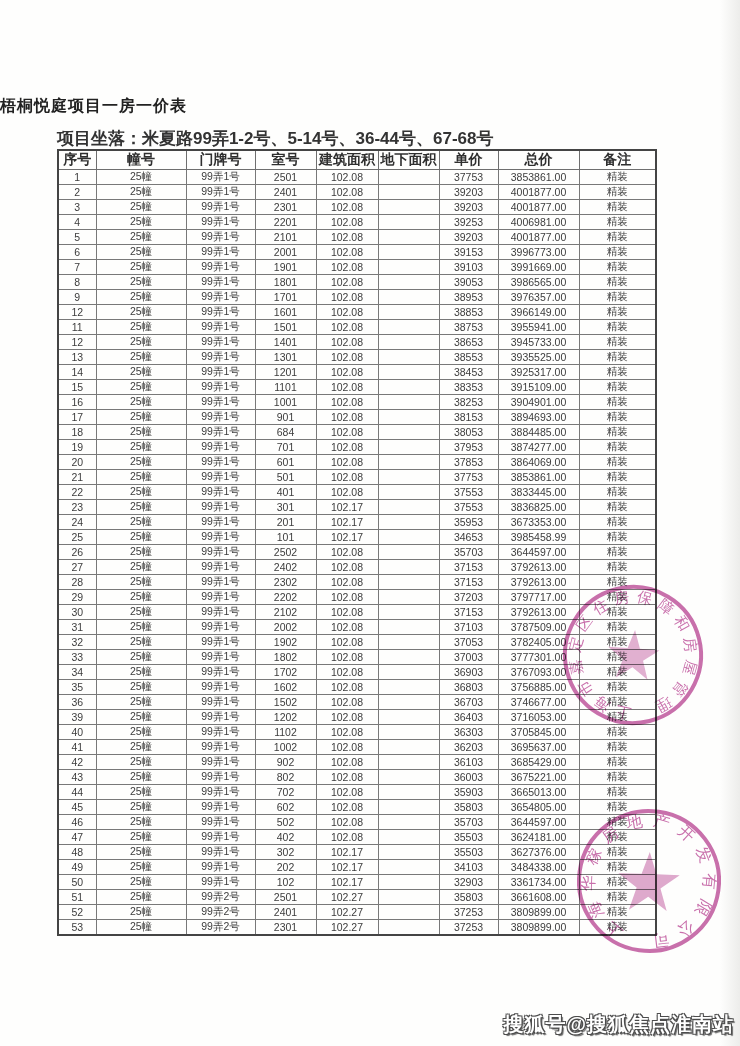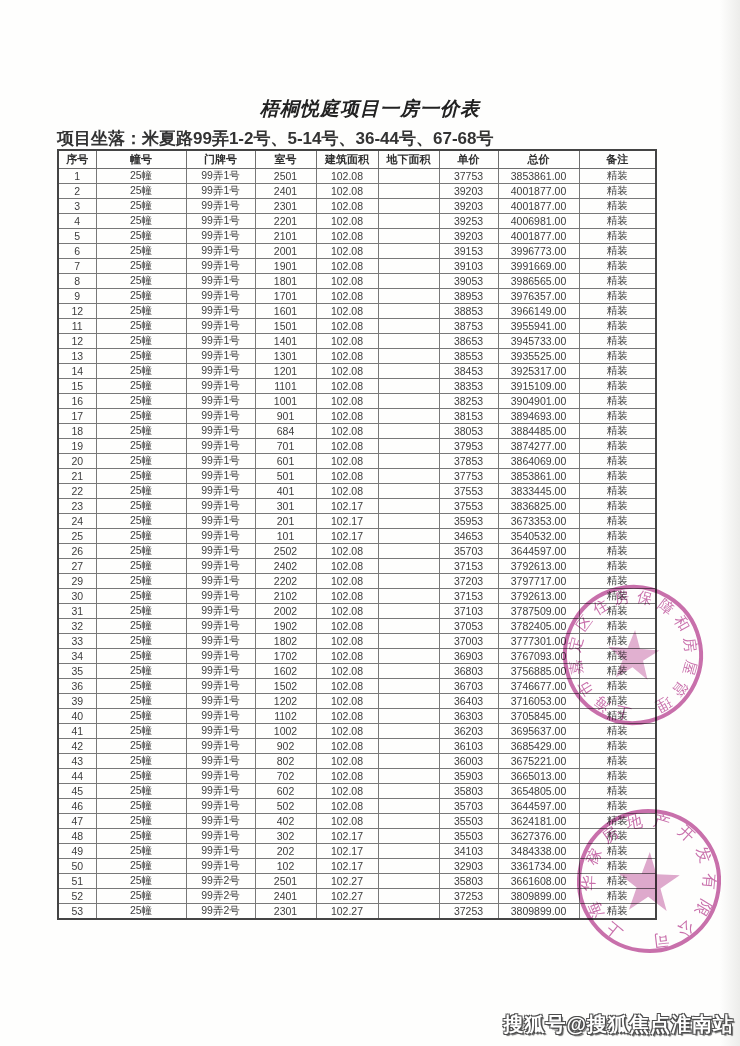--- a/index.html
+++ b/index.html
@@ -5,36 +5,36 @@
   html,body{margin:0;padding:0;}
   body{
     width:740px;height:1046px;position:relative;overflow:hidden;
     background:#fefefd;
     font-family:"Liberation Sans","DejaVu Sans",sans-serif;
     color:#3a3a3a;
   }
   .page{position:absolute;inset:0;}
   .doc-title{
     position:absolute;top:96px;left:0;width:100%;
-    text-align:center;font-size:19px;font-weight:700;color:#222;
-    letter-spacing:1px;margin:0;font-style:italic;
+    text-align:left;font-size:16px;font-weight:700;color:#222;
+    letter-spacing:1px;margin:0;
   }
   .location-line{
     position:absolute;top:127px;left:57px;
     font-size:17px;font-weight:600;color:#333;
   }
   table.price{
     position:absolute;top:149px;left:57px;
     border-collapse:collapse;table-layout:fixed;
     border:2px solid #444;
     font-size:10.5px;color:#3c3c3c;
   }
   table.price th{
     border:1px solid #6e6e6e;height:17px;padding:0 1px;
-    font-size:11px;font-weight:600;color:#2f2f2f;
+    font-size:14px;font-weight:600;color:#2f2f2f;
     text-align:center;white-space:nowrap;overflow:hidden;
   }
   table.price td{
     border:1px solid #787878;height:13.6px;padding:0 1px;
     text-align:center;white-space:nowrap;overflow:hidden;
     box-sizing:content-box;
   }
   .stamp{
     position:absolute;mix-blend-mode:multiply;opacity:.85;
     pointer-events:none;
@@ -354,39 +354,50 @@
           <td>精装</td>
         </tr>
         <tr>
           <td>25</td>
           <td>25幢</td>
           <td>99弄1号</td>
           <td>101</td>
           <td>102.17</td>
           <td></td>
           <td>34653</td>
-          <td>3540532.00</td>
+          <td>3985458.99</td>
           <td>精装</td>
         </tr>
         <tr>
           <td>26</td>
           <td>25幢</td>
           <td>99弄1号</td>
           <td>2502</td>
           <td>102.08</td>
           <td></td>
           <td>35703</td>
           <td>3644597.00</td>
           <td>精装</td>
         </tr>
         <tr>
           <td>27</td>
           <td>25幢</td>
           <td>99弄1号</td>
           <td>2402</td>
+          <td>102.08</td>
+          <td></td>
+          <td>37153</td>
+          <td>3792613.00</td>
+          <td>精装</td>
+        </tr>
+        <tr>
+          <td>28</td>
+          <td>25幢</td>
+          <td>99弄1号</td>
+          <td>2302</td>
           <td>102.08</td>
           <td></td>
           <td>37153</td>
           <td>3792613.00</td>
           <td>精装</td>
         </tr>
         <tr>
           <td>29</td>
           <td>25幢</td>
           <td>99弄1号</td>

